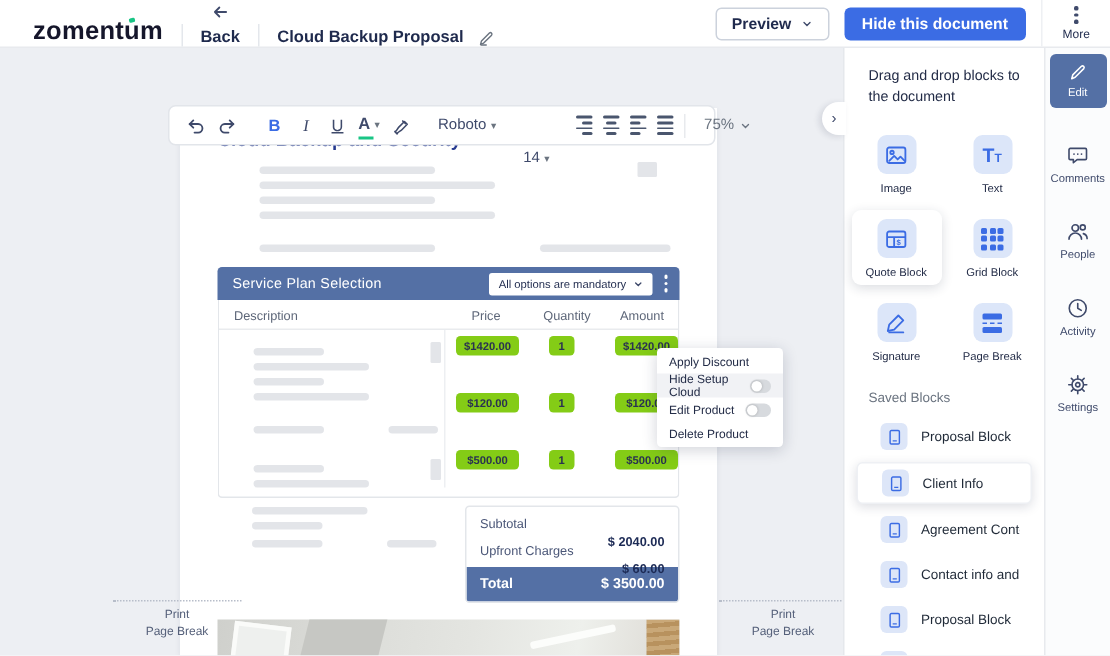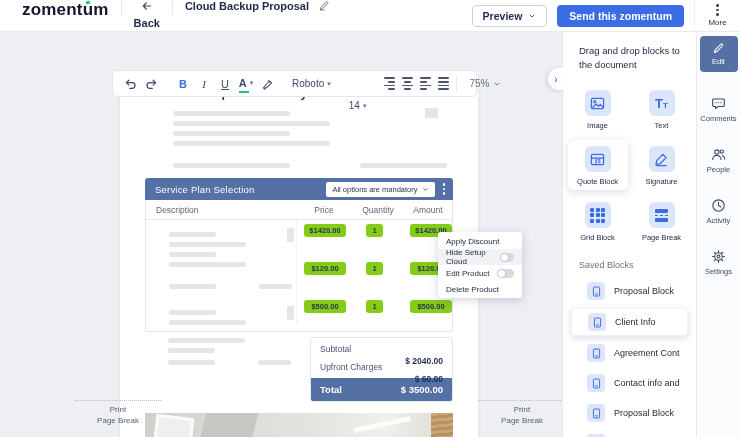--- a/index.html
+++ b/index.html
@@ -2,21 +2,21 @@
 <html><head>
 <meta charset="utf-8">
 <style>
   * { margin:0; padding:0; box-sizing:border-box; }
   html,body { width:740px; height:437px; overflow:hidden; }
   body { font-family:"Liberation Sans","DejaVu Sans",sans-serif; color:#1f2a4d; background:#fff; }
   #app { position:relative; width:740px; height:437px; overflow:hidden; background:#edeff3; }
 
   
   .topbar { position:absolute; top:0; left:0; width:740px; height:32px; background:#fff;
-            border-bottom:1px solid #e8eaee; display:flex; align-items:flex-start; z-index:40; }
+            border-bottom:1px solid #e8eaee; display:flex; align-items:flex-end; z-index:40; }
   .logo { font-size:17px; font-weight:bold; letter-spacing:.2px; color:#15162b; margin-left:22px; position:relative; }
   .logo .tmark { position:absolute; top:1px; left:64px; width:4px; height:3px; background:#19c585; border-radius:1px; transform:rotate(-14deg); }
   .vsep { width:1px; height:15px; background:#e4e7ec; margin:0 12px; }
   .backbtn { display:flex; align-items:center; gap:5px; font-size:11px; font-weight:bold; color:#1f2a4d; cursor:pointer;flex-direction:column; }
   .doctitle { font-size:11px; font-weight:bold; color:#1f2a4d; }
   .titlepencil { margin-left:10px; color:#6b7480; display:flex; }
   .tb-right { margin-left:auto; display:flex; align-items:center; height:100%; }
   .btn-outline { height:22px; display:flex; align-items:center; gap:6px; padding:0 10px; border:1px solid #ccd2dc;
                  border-radius:4px; background:#fff; font-size:10.5px; font-weight:bold; color:#1f2a4d; cursor:pointer; }
   .btn-primary { height:22px; display:flex; align-items:center; padding:0 12px; margin-left:10px; border:none;
@@ -173,21 +173,21 @@
           <path d="M2.5 14.5h5"></path>
         </svg>
     </div>
     <div class="tb-right">
       <button class="btn-outline">
         <span>Preview</span>
         <svg width="8" height="8" viewBox="0 0 16 16" fill="none" stroke="#3f4a6b" stroke-width="1.8" stroke-linecap="round">
             <path d="M4 6l4 4 4-4"></path>
           </svg>
       </button>
-      <button class="btn-primary">Send this zomentum</button>
+      <button class="btn-primary">Hide this document</button>
       <div class="more">
         <span class="dots-v">
             <i></i>
             <i></i>
             <i></i>
           </span>
         <span class="lbl">More</span>
       </div>
     </div>
   </div>
@@ -425,42 +425,42 @@
           <svg width="15" height="15" viewBox="0 0 16 16" fill="none" stroke="currentColor" stroke-width="1.3" stroke-linejoin="round">
               <rect x="1.5" y="2.5" width="13" height="11" rx="1.5"></rect>
               <path d="M1.5 6.5h13M6.5 6.5v7"></path>
               <text x="8.2" y="12" font-size="5.5" fill="currentColor" stroke="none" font-weight="bold">$</text>
             </svg>
         </span>
         <span class="blabel">Quote Block</span>
       </div>
       <div class="bcell">
         <span class="btile">
+          <span class="gridglyph">
+              <i></i>
+              <i></i>
+              <i></i>
+              <i></i>
+              <i></i>
+              <i></i>
+              <i></i>
+              <i></i>
+              <i></i>
+            </span>
+        </span>
+        <span class="blabel">Grid Block</span>
+      </div>
+      <div class="bcell">
+        <span class="btile">
           <svg width="15" height="15" viewBox="0 0 16 16" fill="none" stroke="currentColor" stroke-width="1.3" stroke-linecap="round" stroke-linejoin="round">
               <path d="M9.5 2.5l3.5 3.5-6.5 6.5-4.5 1 1-4.5z"></path>
               <path d="M3 14.5h10"></path>
             </svg>
         </span>
         <span class="blabel">Signature</span>
-      </div>
-      <div class="bcell">
-        <span class="btile">
-          <span class="gridglyph">
-              <i></i>
-              <i></i>
-              <i></i>
-              <i></i>
-              <i></i>
-              <i></i>
-              <i></i>
-              <i></i>
-              <i></i>
-            </span>
-        </span>
-        <span class="blabel">Grid Block</span>
       </div>
       <div class="bcell">
         <span class="btile">
           <span class="pbglyph">
               <span class="blk"></span>
               <span class="dash"></span>
               <span class="blk"></span>
             </span>
         </span>
         <span class="blabel">Page Break</span>

